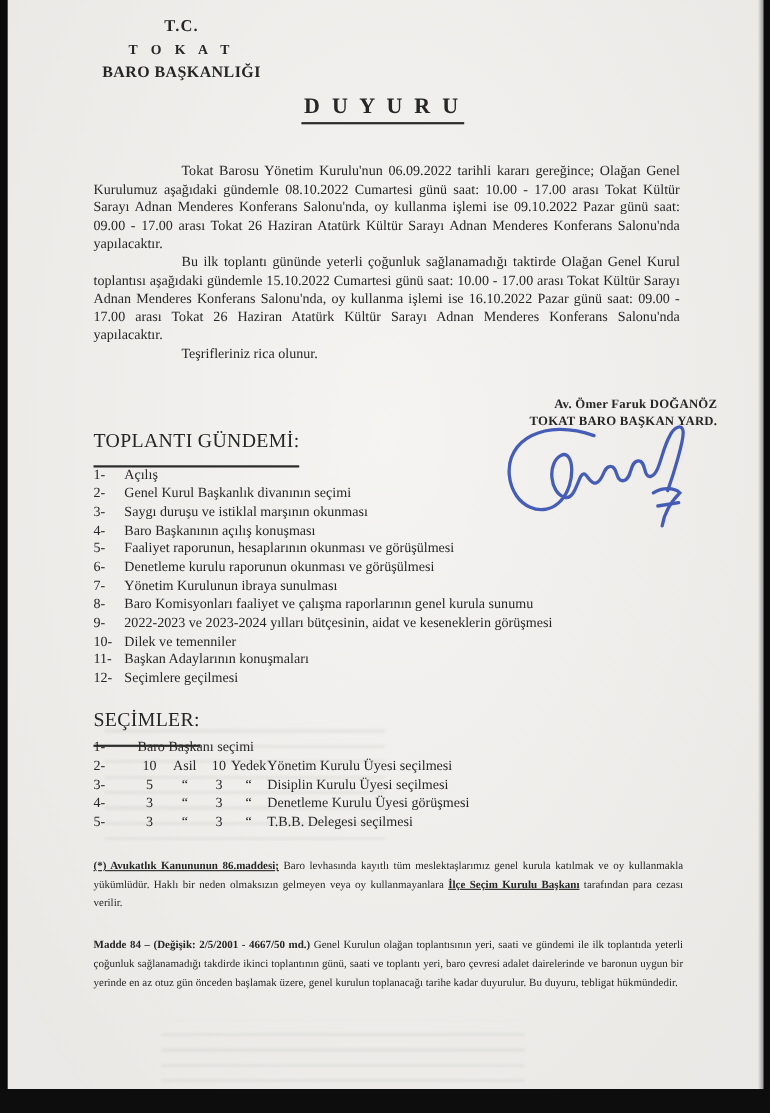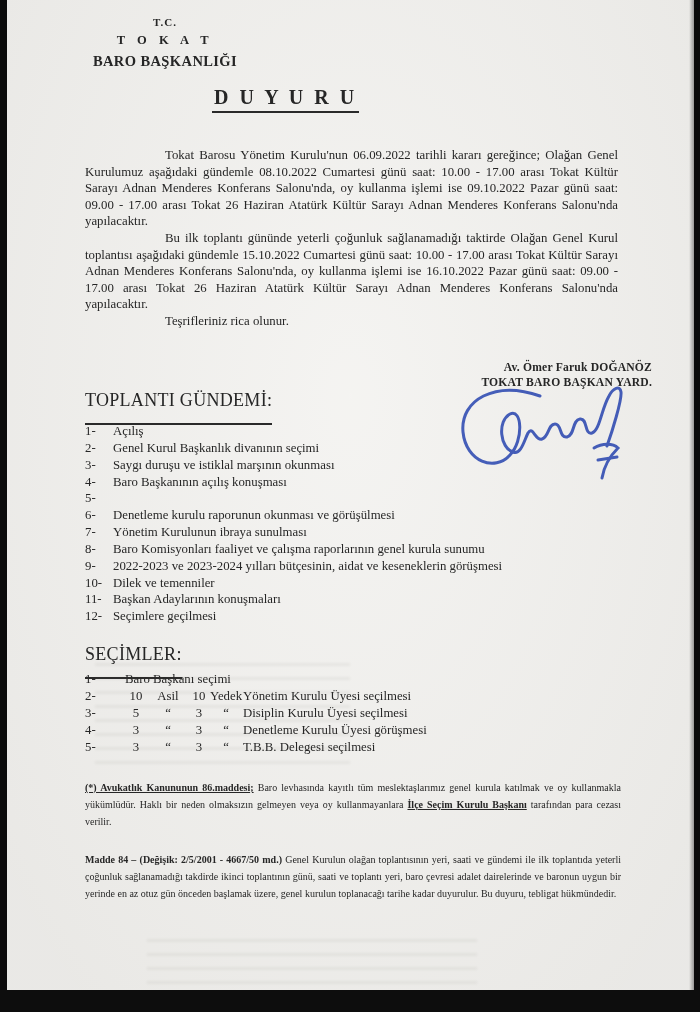--- a/index.html
+++ b/index.html
@@ -16,24 +16,24 @@
       #f1f0ed;
   }
   .paper::after{ 
     content:"";position:absolute;right:0;top:0;width:5px;height:100%;
     background:linear-gradient(to right, rgba(0,0,0,0), rgba(0,0,0,0.35));
   }
   .letterhead{
     position:absolute;left:63px;top:16px;width:190px;text-align:center;
     font-weight:bold;
   }
-  .lh1{font-size:11px;letter-spacing:1px;margin-bottom:5px;}
+  .lh1{font-size:15px;letter-spacing:1px;margin-bottom:5px;}
   .lh2{font-size:12.5px;letter-spacing:4.5px;margin-bottom:5px;}
   .lh3{font-size:14.5px;letter-spacing:0.4px;}
-  .doc-title{position:absolute;left:205px;top:86px;width:240px;}
+  .doc-title{position:absolute;left:221px;top:86px;width:240px;text-align:center;}
   .doc-title span{
     display:inline-block;font-size:20px;font-weight:bold;letter-spacing:3px;
     border-bottom:2.5px solid #2a2a2a;padding:0 2px 2px 2px;
   }
   .body-text{
     position:absolute;left:78px;top:147px;width:533px;
     font-size:12.8px;line-height:16.6px;text-align:justify;
   }
   .body-text p{margin:0;text-indent:80px;}
   .sig-block{
@@ -136,20 +136,21 @@
     <div class="a-row">
         <span class="a-num">3-</span>
         <span>Saygı duruşu ve istiklal marşının okunması</span>
       </div>
     <div class="a-row">
         <span class="a-num">4-</span>
         <span>Baro Başkanının açılış konuşması</span>
       </div>
     <div class="a-row">
         <span class="a-num">5-</span>
+        <span>Faaliyet raporunun, hesaplarının okunması ve görüşülmesi</span>
       </div>
     <div class="a-row">
         <span class="a-num">6-</span>
         <span>Denetleme kurulu raporunun okunması ve görüşülmesi</span>
       </div>
     <div class="a-row">
         <span class="a-num">7-</span>
         <span>Yönetim Kurulunun ibraya sunulması</span>
       </div>
     <div class="a-row">

